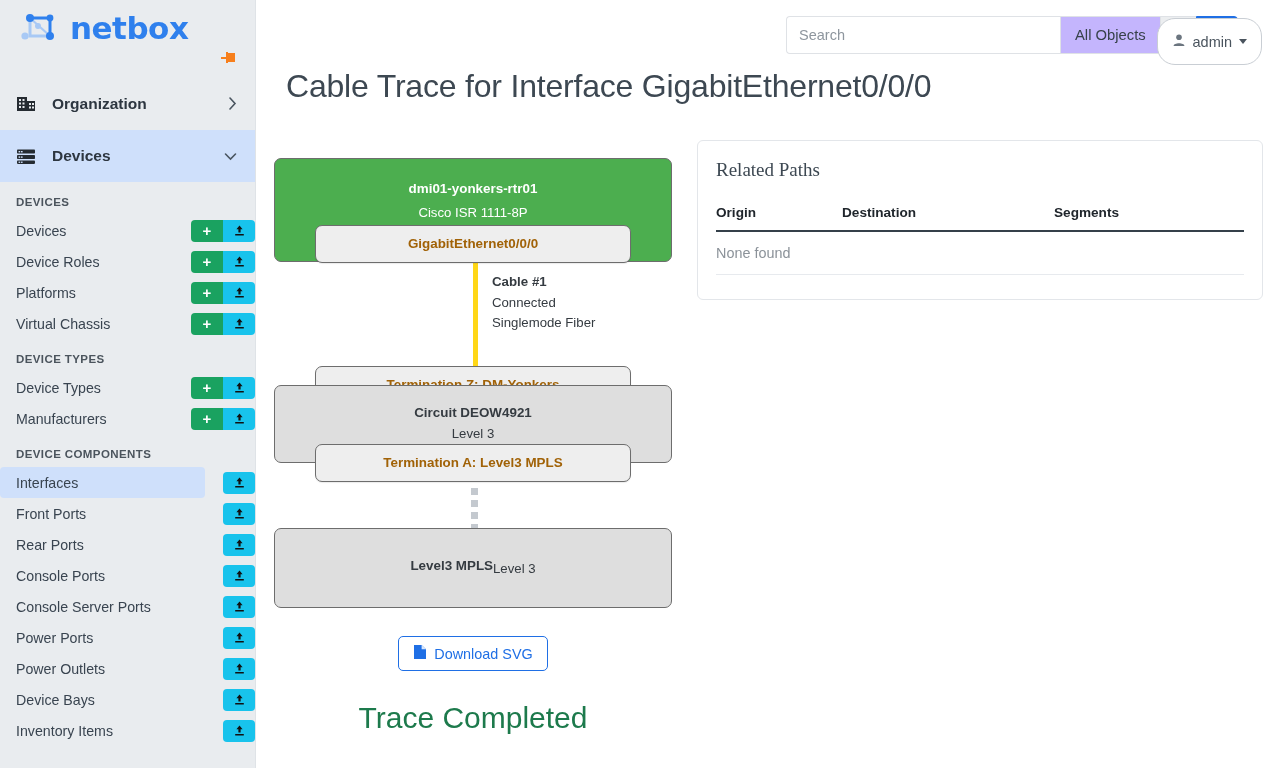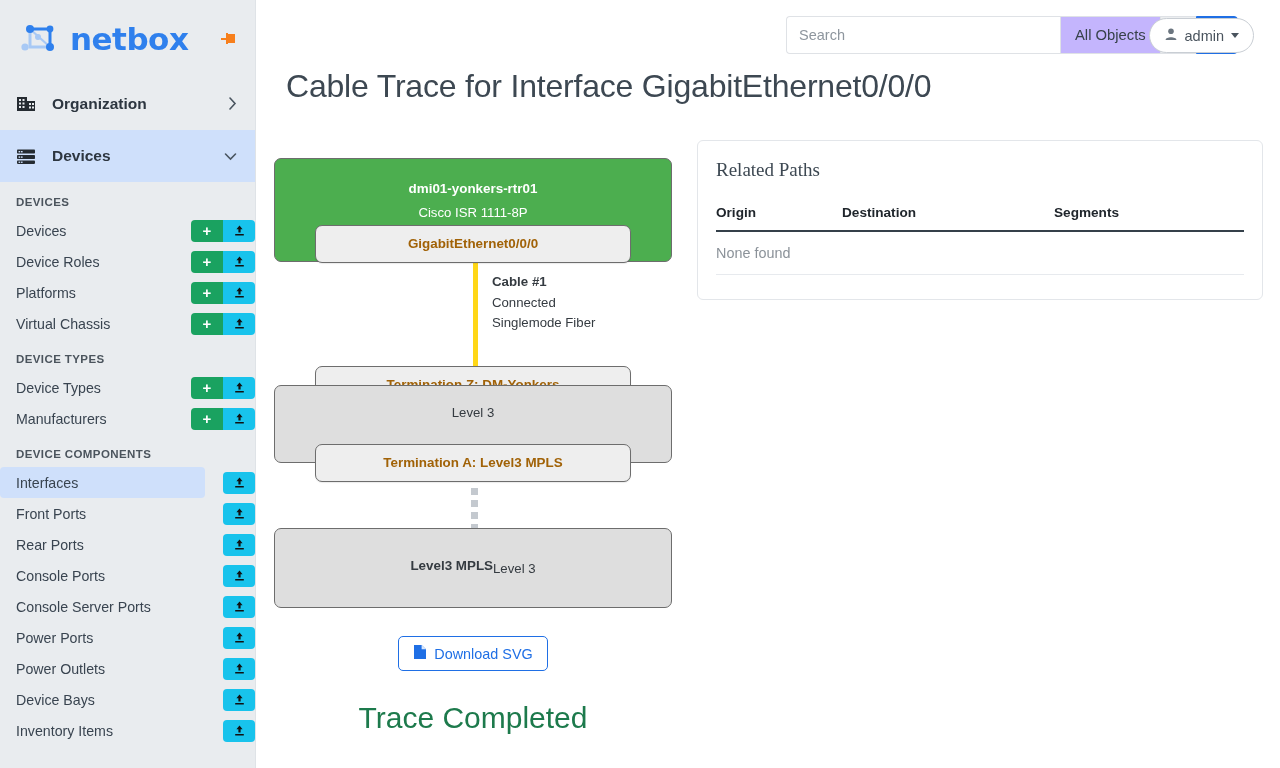--- a/index.html
+++ b/index.html
@@ -16,22 +16,23 @@
   #sidebar {
     width: 256px; height: 768px;
     background: #e9ecef;
     border-right: 1px solid #dfe3e7;
     overflow: hidden;
     flex: 0 0 256px;
     position: relative;
   }
   .brand-row {
     height: 78px;
-    display: flex; align-items: center;
-    padding: 0 16px 0 18px;
+    display: flex; align-items: flex-start;
+    padding: 6px 16px 0 18px;
+    flex-direction: column;
   }
   .brand-logo { display: flex; align-items: center; gap: 8px; }
   .brand-wordmark {
     font-size: 31px; font-weight: 700; color: #2f80ed;
     letter-spacing: -0.5px; line-height: 1;
     font-family: "DejaVu Sans", sans-serif;
   }
   .pin-btn { margin-left: auto; display: flex; align-items: center; }
 
   .nav-group {
@@ -108,22 +109,22 @@
     display: flex; align-items: center; justify-content: center;
     width: 36px; background: #eceef0;
     border: 1px solid #dfe2e6; border-right: none; cursor: pointer;
   }
   .search-btn {
     display: flex; align-items: center; justify-content: center;
     width: 42px; background: #1f6fe5; border: 1px solid #1f6fe5;
     border-radius: 0 4px 4px 0; cursor: pointer;
   }
   .user-btn {
-    position: absolute; right: 26px; top: 18px;
-    height: 35px; min-width: 100px;
+    position: absolute; right: 18px; top: 18px;
+    height: 47px; min-width: 100px;
     display: flex; align-items: center; justify-content: center; gap: 7px;
     padding: 0 14px;
     border: 1px solid #c9ced4; border-radius: 18px;
     background: #fff; color: #4a545e; font-size: 14.5px; cursor: pointer;
   }
   .caret { width: 0; height: 0; border-left: 4.5px solid transparent;
            border-right: 4.5px solid transparent; border-top: 5.5px solid #4a545e; }
 
   .page-title {
     position: absolute; left: 30px; top: 68px;
@@ -547,20 +548,21 @@
           <div class="c-line">Connected</div>
           <div class="c-line">Singlemode Fiber</div>
         </div>
       </div>
 
       <div class="t-node t-term">
         <span>Termination Z: DM-Yonkers</span>
       </div>
 
       <div class="t-node t-circuit">
+        <div class="n-title">Circuit DEOW4921</div>
         <div class="n-sub">Level 3</div>
       </div>
 
       <div class="t-node t-term" style="margin-top:-19px; position:relative; z-index:3;">
         <span>Termination A: Level3 MPLS</span>
       </div>
 
       <div class="dash-conn">
         <i style="top:6px"></i>
           <i style="top:18px"></i>

